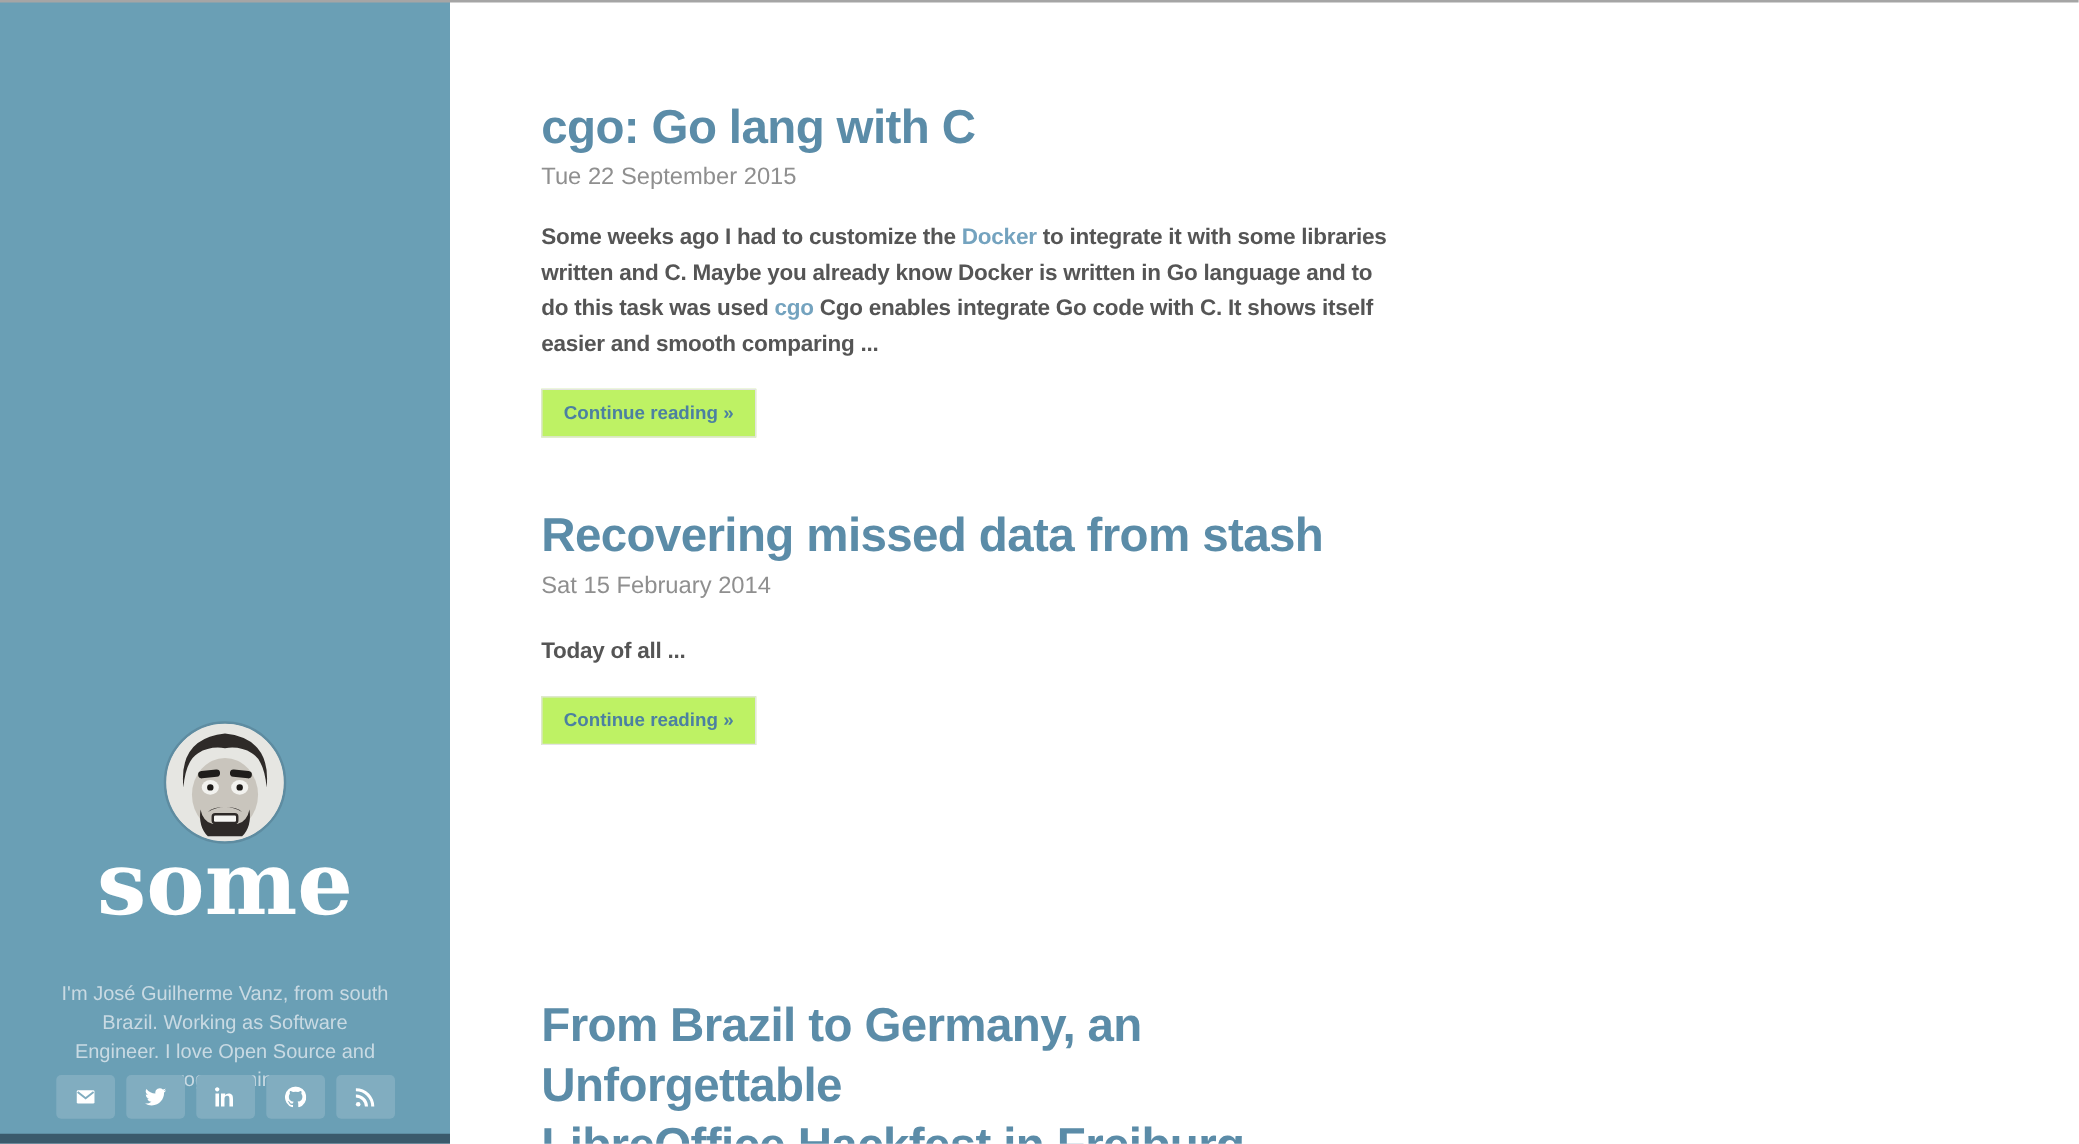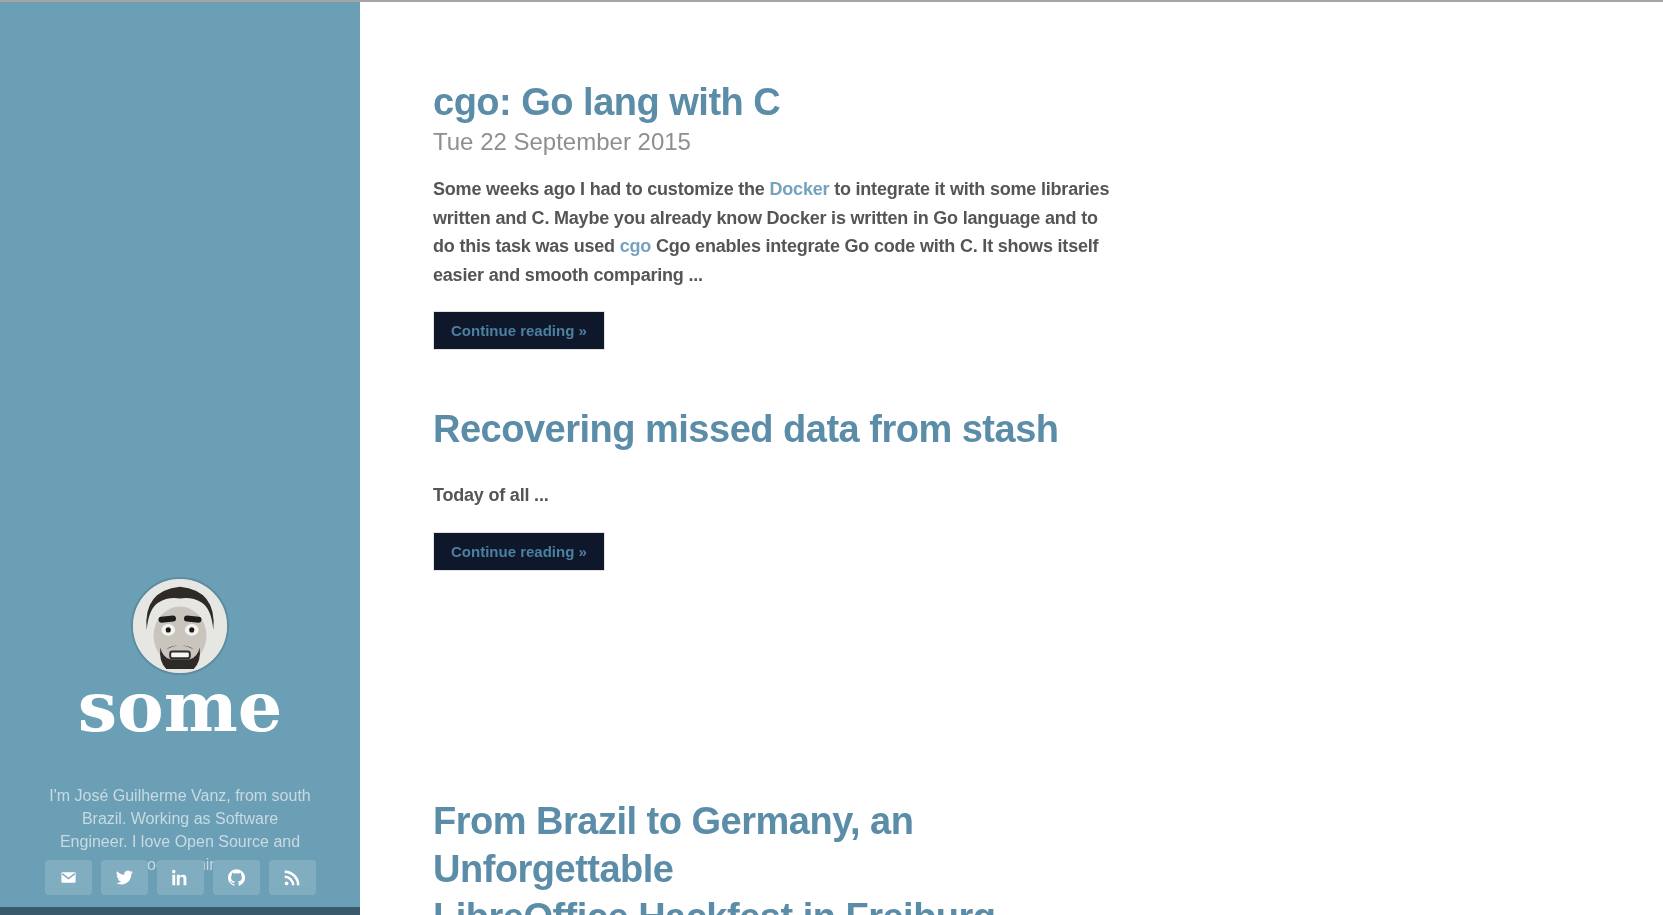--- a/index.html
+++ b/index.html
@@ -37,26 +37,26 @@
   
   .main { position:absolute; left:360px; top:0; width:1263px; height:915px; background:#ffffff; }
   .post { position:absolute; left:73px; width:680px; }
   .post-1 { top:78px; }
   .post-2 { top:405px; }
   .post-3 { top:797px; }
   .post-title {
     margin:0; font-size:38px; line-height:48px; font-weight:bold; color:#5b8ca8;
     letter-spacing:-0.5px; white-space:pre-line; cursor:pointer; text-decoration:none; display:block;
   }
-  .post-date { margin-top:6px; color:#8f8f8f; font-size:24px; line-height:19px; }
+  .post-date { margin-top:6px; color:#8f8f8f; font-size:19px; line-height:19px; }
   .post-para { margin:24px 0 0 0; color:#555555; font-size:18px; line-height:28.5px; letter-spacing:-0.2px;font-weight:bold; }
   .post-para .inline-link { color:#74a3bf; cursor:pointer; }
   .continue-btn {
     display:inline-block; margin-top:22px; padding:10px 17px;
-    border:1px solid #e3e3e3; background:#0f172a; color:#4c80a1;
+    border:1px solid #e3e3e3; background:#bef264; color:#4c80a1;
     font-weight:bold; font-size:15px; font-family:"Liberation Sans", sans-serif; cursor:pointer;
   }
 </style>
 </head>
 <body>
 
 <div class="top-line"></div>
 
 <aside class="sidebar">
   <div class="avatar">
@@ -118,20 +118,21 @@
 
   <article class="post post-1">
     <a class="post-title">cgo: Go lang with C</a>
     <div class="post-date">Tue 22 September 2015</div>
     <p class="post-para"><span>Some weeks ago I had to customize the </span><a class="inline-link">Docker</a><span> to integrate it with some libraries written and C. Maybe you already know Docker is written in Go language and to do this task was used </span><a class="inline-link">cgo</a><span> Cgo enables integrate Go code with C. It shows itself easier and smooth comparing ...</span></p>
     <button class="continue-btn">Continue reading »</button>
   </article>
 
   <article class="post post-2">
     <a class="post-title">Recovering missed data from stash</a>
+    <div class="post-date">Sat 15 February 2014</div>
     <p class="post-para" style="margin-top:28px;"><span>Today of all ...</span></p>
     <button class="continue-btn">Continue reading »</button>
   </article>
 
   <article class="post post-3">
     <a class="post-title">From Brazil to Germany, an Unforgettable
 LibreOffice Hackfest in Freiburg</a>
 
   </article>
 

